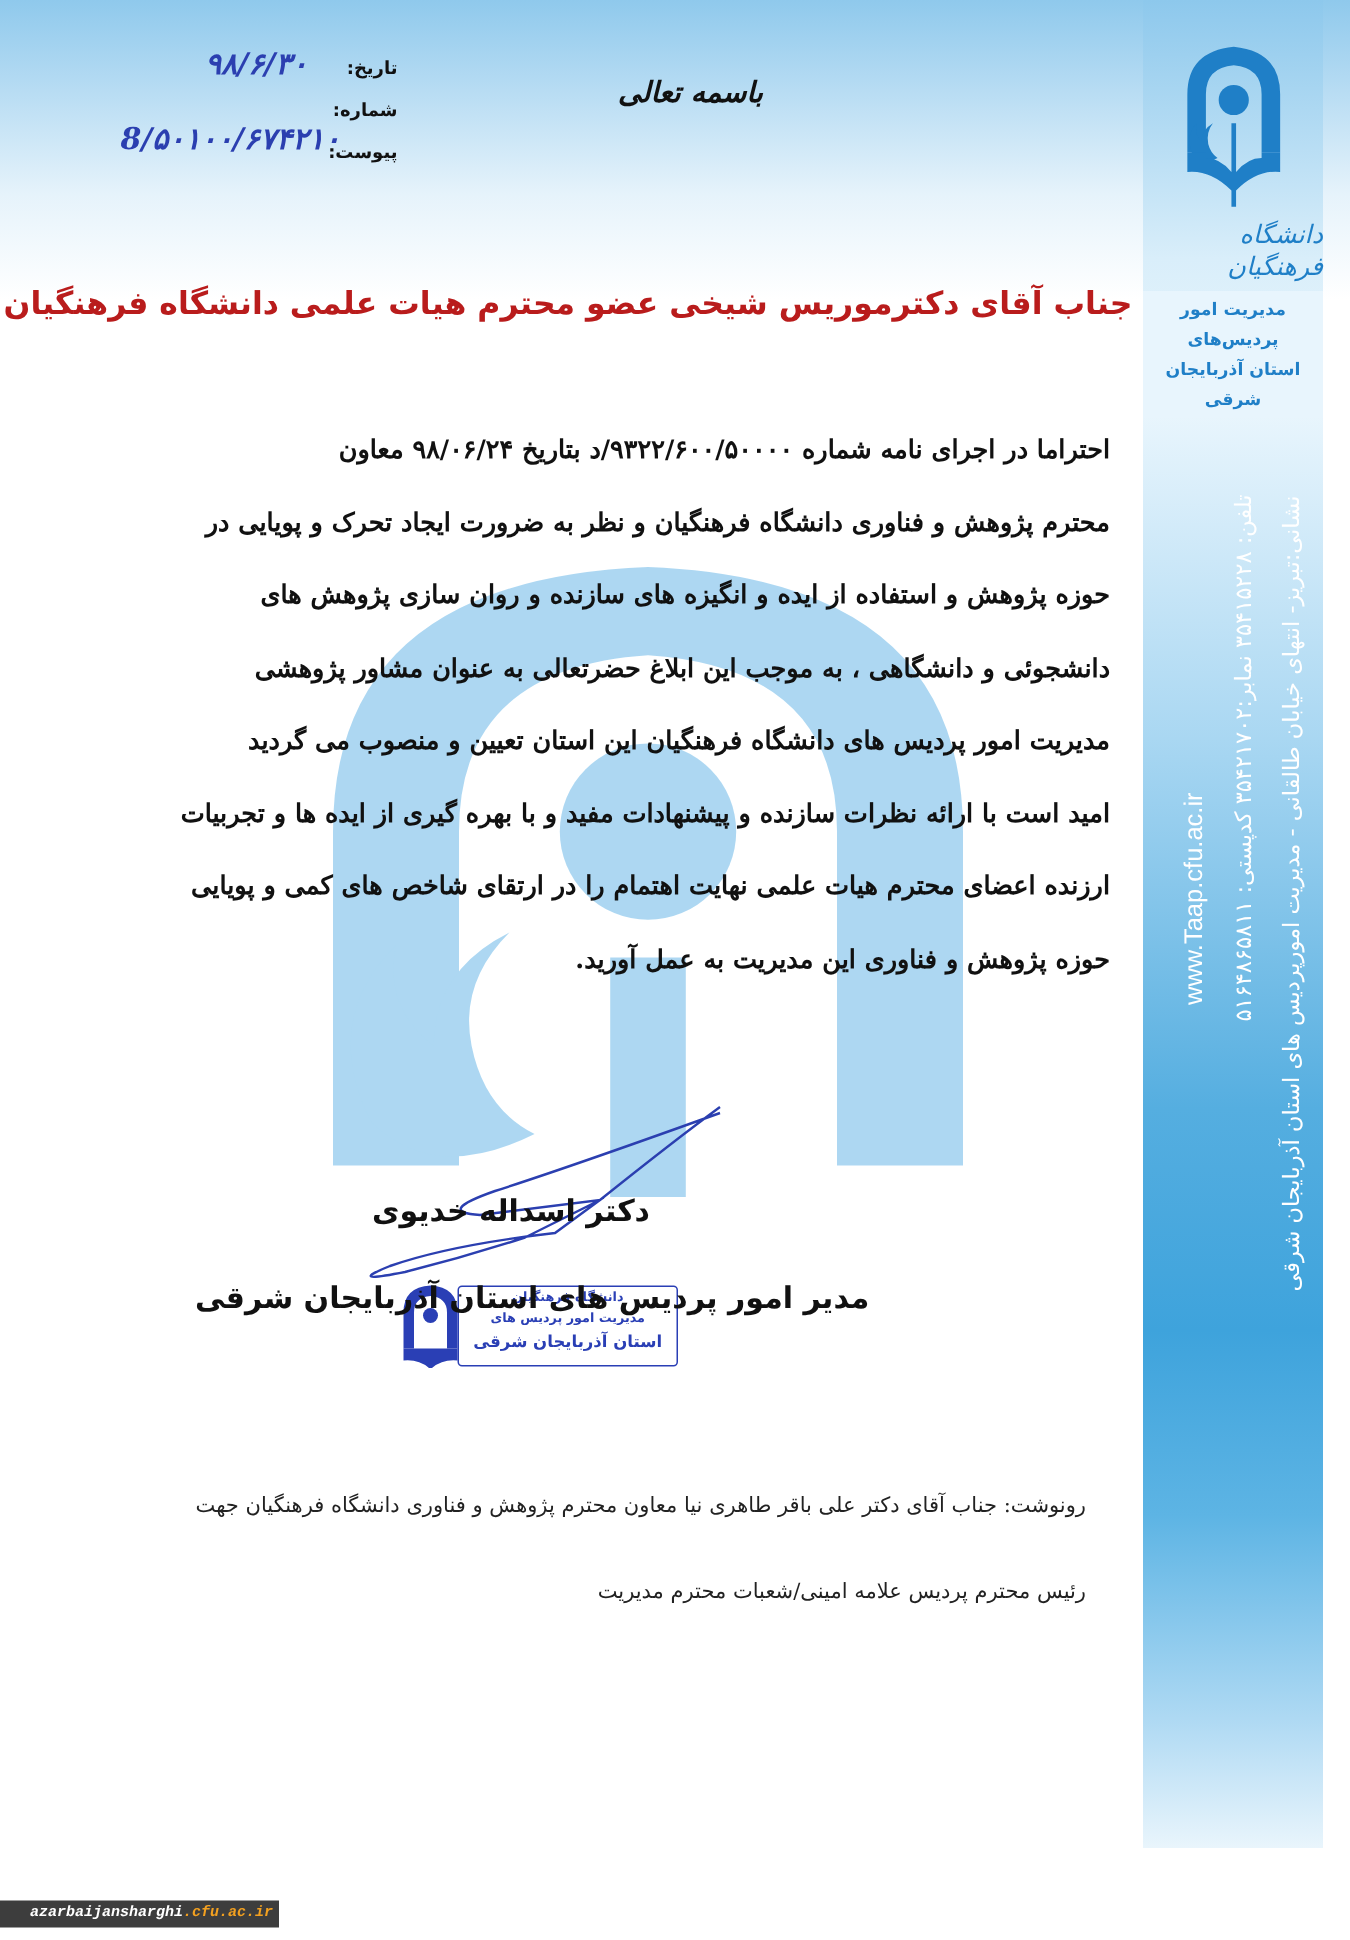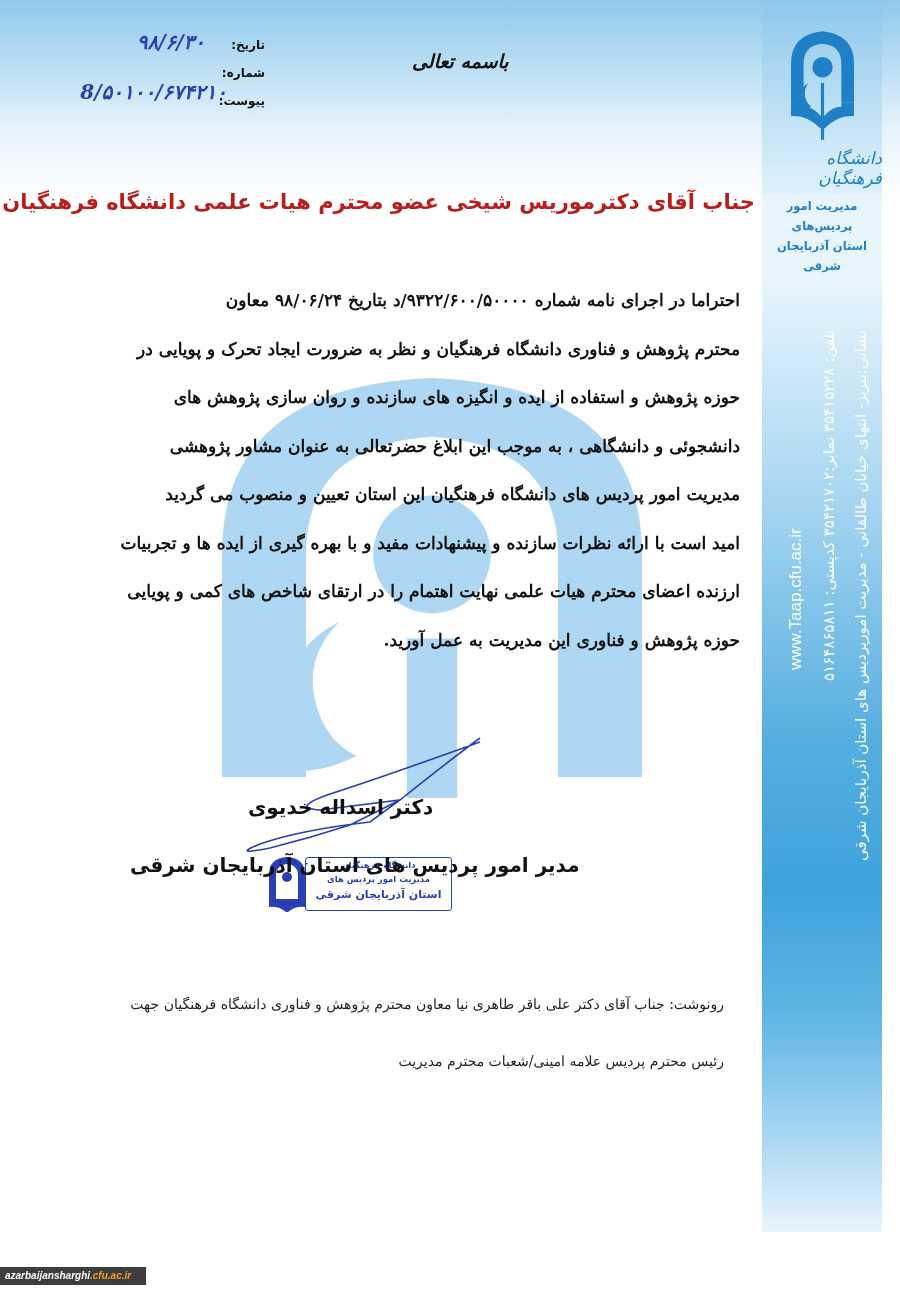--- a/index.html
+++ b/index.html
@@ -83,23 +83,23 @@
     }
     .stamp-box .l3 { font-size: 11px; margin-top: 2px; }
     .stamp-logo { position: absolute; left: 0; top: 0; width: 45px; height: 58px; }
     .cc {
       position: absolute; left: 45px; top: 968px; width: 695px; direction: rtl;
       font-family: "DejaVu Serif", serif; font-size: 14px; line-height: 41px; color: #222;
       text-align: justify; text-align-last: right;
     }
     .cc p { margin: 16px; }
     .footer-tag {
-      position: absolute; left: 0; top: 1267px; height: 18px; width: 146px;
-      background: #3d3d3d; font-family: Liberation Sans, sans-serif; font-weight: bold; font-style: italic;
-      font-size: 10px; line-height: 18px; padding-left: 5px; color: #ffffff; box-sizing: border-box;
+      position: absolute; left: 0; top: 1267px; height: 18px; width: 186px;
+      background: #3d3d3d; font-family: Liberation Mono, monospace; font-weight: bold; font-style: italic;
+      font-size: 10px; line-height: 18px; padding-left: 20px; color: #ffffff; box-sizing: border-box;
     }
     .footer-tag .accent { color: #f2a020; }
   </style>
 </head>
 <body>
 
 <div class="page-bg"></div>
 <div class="sidebar"></div>
 
 <div class="logo-block">

